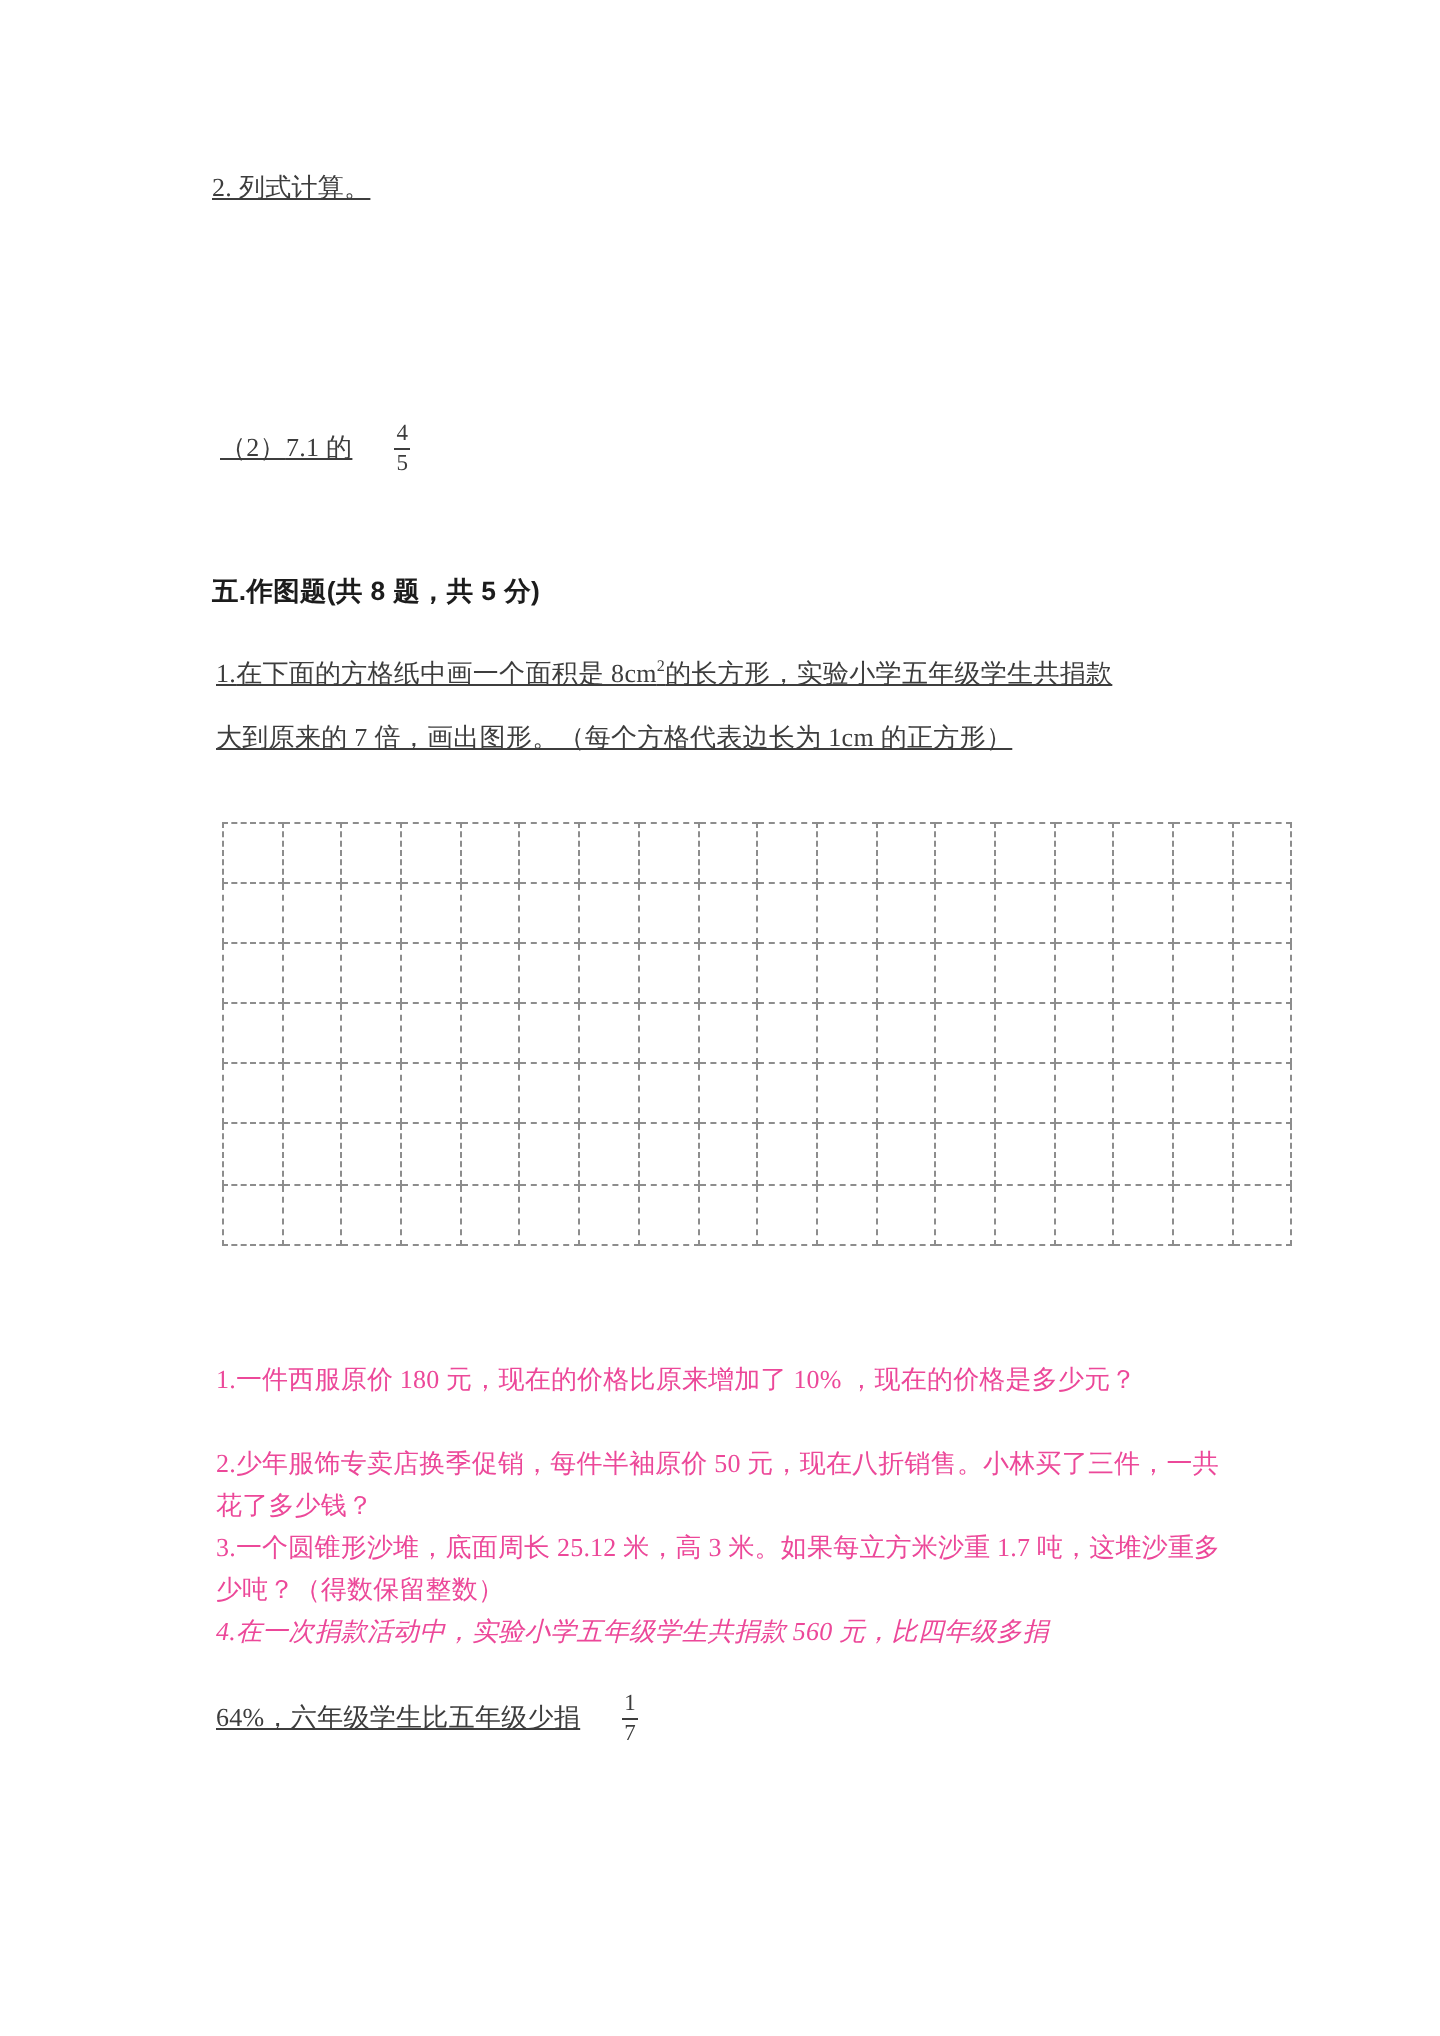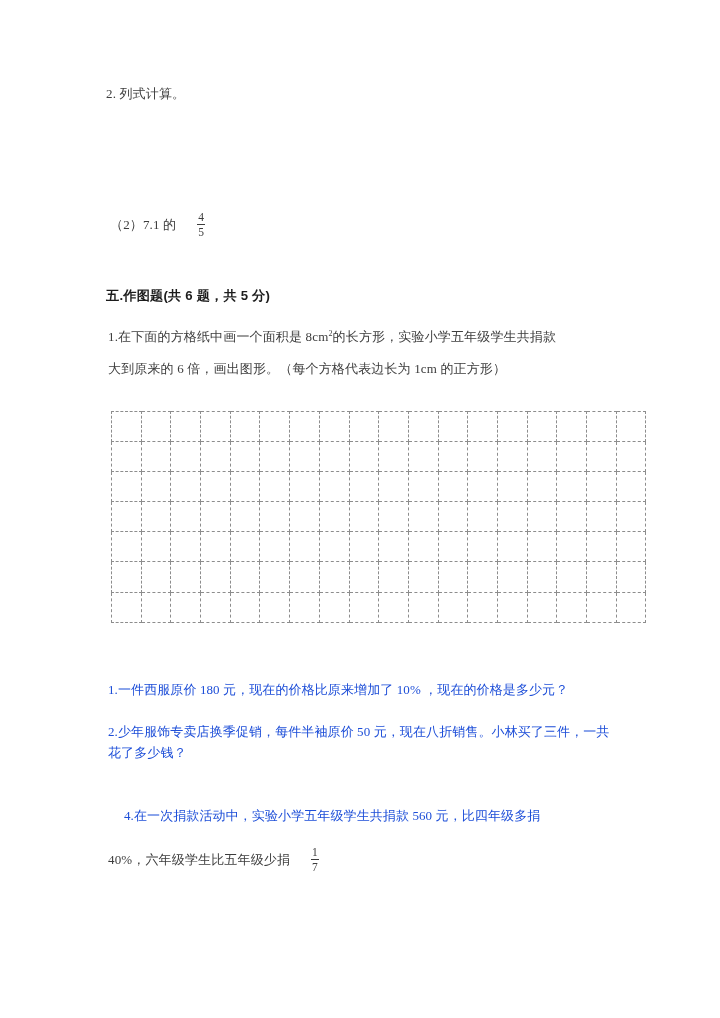--- a/index.html
+++ b/index.html
@@ -24,25 +24,26 @@
     background: #ffffff;
   }
 
   
   .q-line {
     font-size: 13.0px;
     line-height: 19px;
     color: #3d3d3d;
     letter-spacing: 0.15px;
     white-space: nowrap;
+    text-decoration: underline;
   }
   .q-wrap {
     font-size: 13.0px;
     line-height: 21px;
-    color: #1d4ed8;
+    color: #ec4899;
     letter-spacing: 0.1px;
   }
   .section-head {
     font-size: 13.2px;
     font-weight: bold;
     color: #1c1c1c;
     font-family: "Liberation Sans", "DejaVu Sans", sans-serif;
     letter-spacing: 0.2px;
   }
 
@@ -102,25 +103,25 @@
 </head>
 <body>
 
 <div class="page">
 
   <div class="abs q-line" style="left:106px; top:84px;">2. 列式计算。</div>
 
 
   <div class="abs q-line" style="left:110px; top:210px;"><span></span><span>（2）</span><span>7.1 的</span><span class="frac"><span class="num">4</span><span class="bar"></span><span class="den">5</span></span></div>
 
-  <div class="abs section-head" style="left:106px; top:287px;">五.作图题(共 6 题，共 5 分)</div>
+  <div class="abs section-head" style="left:106px; top:287px;">五.作图题(共 8 题，共 5 分)</div>
 
   <div class="abs q-line" style="left:108px; top:327px;"><span>1.</span><span>在下面的方格纸中画一个面积是 8cm</span><sup class="unit">2</sup><span>的长方形，实验小学五年级学生共捐款</span></div>
 
-  <div class="abs q-line" style="left:108px; top:359px;">大到原来的 6 倍，画出图形。（每个方格代表边长为 1cm 的正方形）</div>
+  <div class="abs q-line" style="left:108px; top:359px;">大到原来的 7 倍，画出图形。（每个方格代表边长为 1cm 的正方形）</div>
 
   <div id="grid-paper">
     <table>
         <tbody>
           <tr>
             <td style="border-style: dashed; border-color: rgb(141, 141, 141);"></td>
             <td style="border-style: dashed; border-color: rgb(141, 141, 141);"></td>
             <td style="border-style: dashed; border-color: rgb(141, 141, 141);"></td>
             <td style="border-style: dashed; border-color: rgb(141, 141, 141);"></td>
             <td style="border-style: dashed; border-color: rgb(141, 141, 141);"></td>
@@ -260,18 +261,19 @@
           </tr>
         </tbody>
       </table>
   </div>
 
 
   <div class="abs q-wrap" style="left:108px; top:679px; width:512px;"><span>1.</span><span>一件西服原价 180 元，现在的价格比原来增加了 10% ，现在的价格是多少元？</span></div>
 
   <div class="abs q-wrap" style="left:108px; top:721px; width:512px;"><span>2.</span><span>少年服饰专卖店换季促销，每件半袖原价 50 元，现在八折销售。小林买了三件，一共花了多少钱？</span></div>
 
-
-  <div class="abs q-wrap" style="left:124px; top:805px; width:512px;"><span>4.</span><span>在一次捐款活动中，实验小学五年级学生共捐款 560 元，比四年级多捐</span></div>
-
-  <div class="abs q-line" style="left:108px; top:845px;"><span>40%，六年级学生比五年级少捐</span><span class="frac"><span class="num">1</span><span class="bar"></span><span class="den">7</span></span></div>
+  <div class="abs q-wrap" style="left:108px; top:763px; width:512px;"><span>3.</span><span>一个圆锥形沙堆，底面周长 25.12 米，高 3 米。如果每立方米沙重 1.7 吨，这堆沙重多少吨？（得数保留整数）</span></div>
+
+  <div class="abs q-wrap" style="left:108px; top:805px; width:512px;font-style:italic;"><span>4.</span><span>在一次捐款活动中，实验小学五年级学生共捐款 560 元，比四年级多捐</span></div>
+
+  <div class="abs q-line" style="left:108px; top:845px;"><span>64%，六年级学生比五年级少捐</span><span class="frac"><span class="num">1</span><span class="bar"></span><span class="den">7</span></span></div>
 
 </div>
 
 </body></html>

